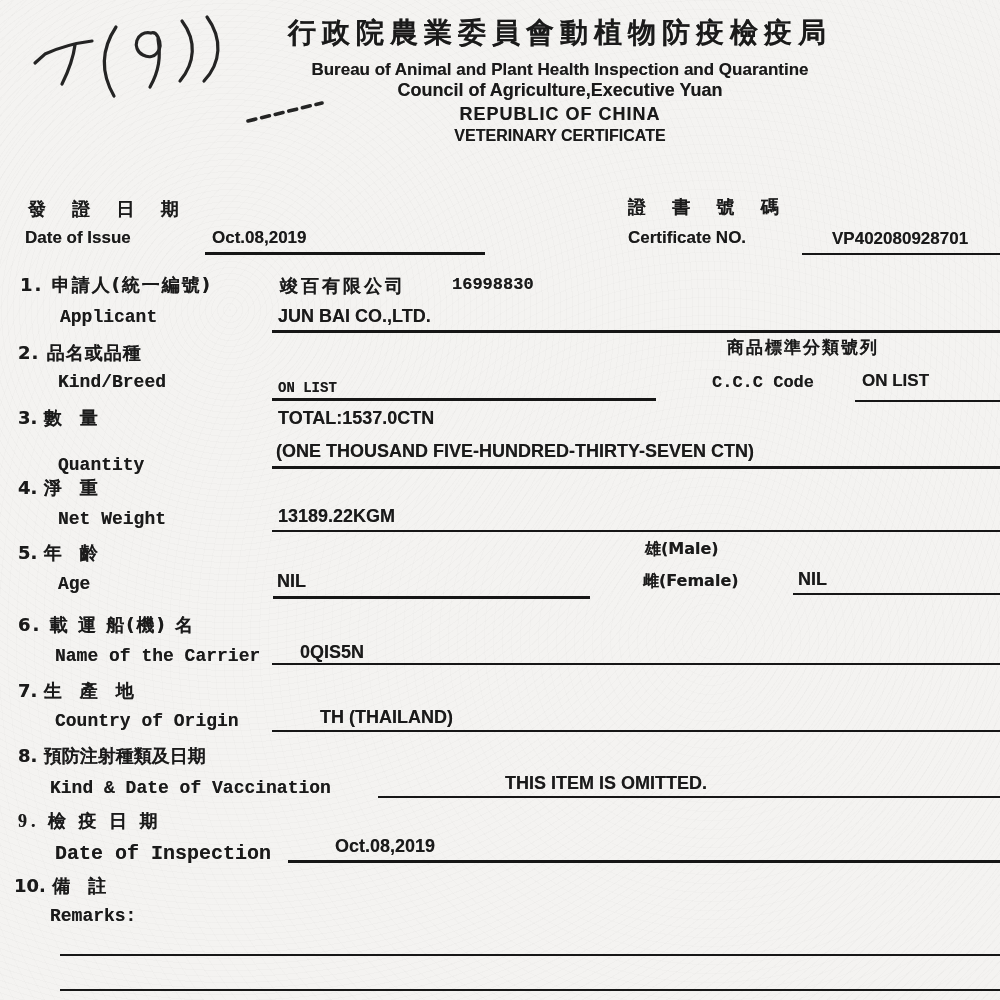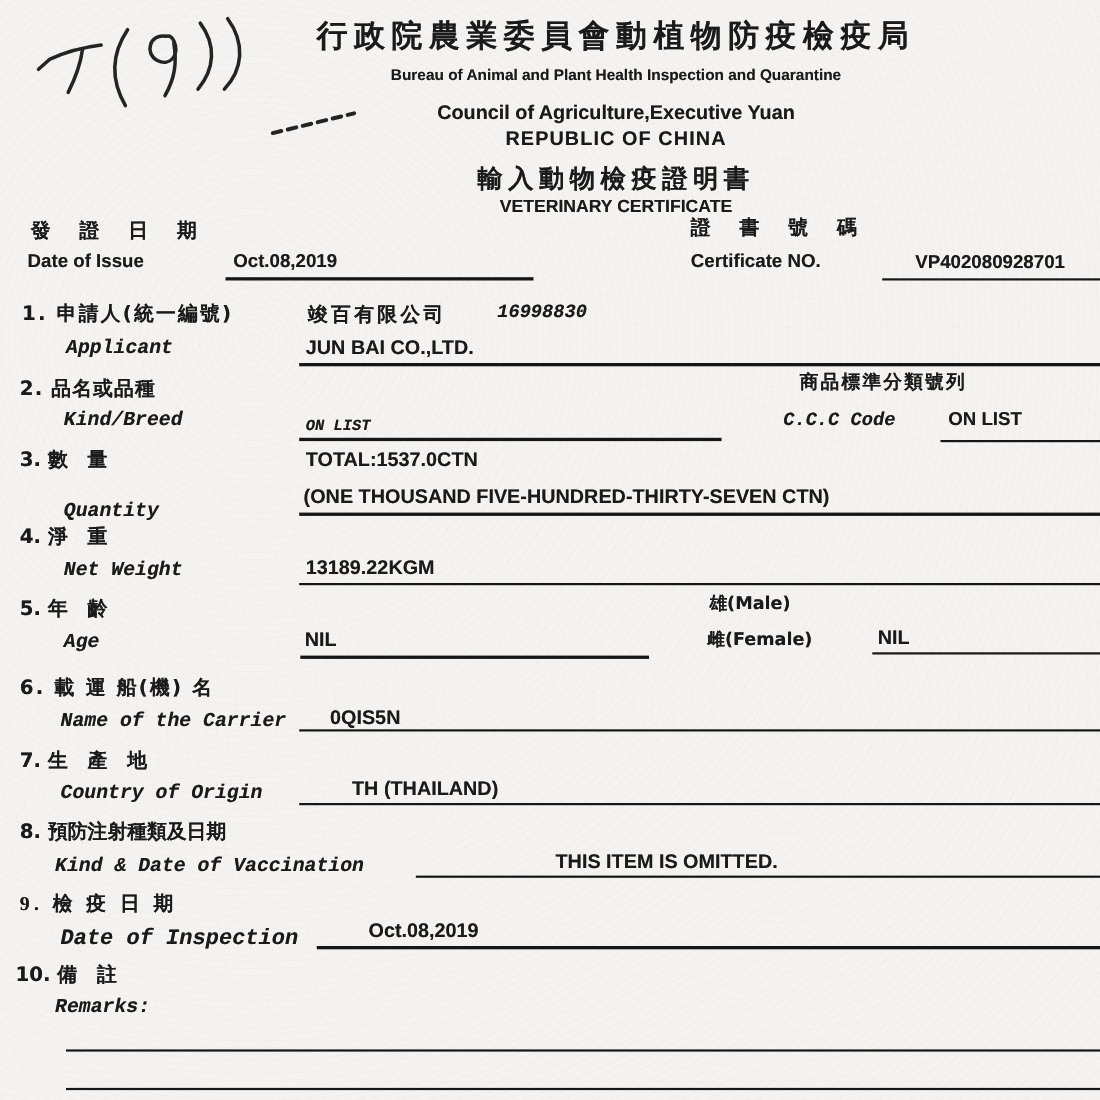--- a/index.html
+++ b/index.html
@@ -18,21 +18,20 @@
     text-shadow:0 0 0.5px rgba(20,20,20,0.55);
   }
   .abs { position:absolute; white-space:nowrap; }
   .cjk {
     font-family:"DejaVu Sans",sans-serif;
     font-weight:bold;
   }
   .mono {
     font-family:"Liberation Mono","DejaVu Sans Mono",monospace;
     font-weight:bold;
-    font-style:italic;
   }
   .sans { font-family:"Liberation Sans","DejaVu Sans",sans-serif; font-weight:600; }
   .line { position:absolute; background:#161616; height:2px; }
   .line.thick { height:3px; }
   .header { position:absolute; left:120px; right:0; top:14px; text-align:center; }
   .hw { position:absolute; left:30px; top:5px; }
 </style>
 </head>
 <body>
 
@@ -44,24 +43,23 @@
     <path d="M86,22 C70,46 72,70 84,91"></path>
     <path d="M121,28 C106,25 101,44 113,50 C125,56 134,44 128,32 C126,28 124,27 121,28"></path>
     <path d="M128,34 C131,52 129,66 120,82"></path>
     <path d="M152,16 C167,36 165,58 150,76"></path>
     <path d="M177,12 C193,34 191,58 174,76"></path>
     <path d="M218,116 L292,98" stroke-dasharray="8 6" stroke-width="3.6"></path>
   </svg>
 
   <div class="header">
     <div class="cjk" style="font-size:28px; letter-spacing:6px;">行政院農業委員會動植物防疫檢疫局</div>
-    <div class="sans" style="font-size:14px; margin-top:8px;">Bureau of Animal and Plant Health Inspection and Quarantine</div>
-    <div class="sans" style="font-size:18px; margin-top:16px;">Council of Agriculture,Executive Yuan</div>
+    <div class="sans" style="font-size:17px; margin-top:8px;">Bureau of Animal and Plant Health Inspection and Quarantine</div>
+    <div class="sans" style="font-size:18px; margin-top:0;">Council of Agriculture,Executive Yuan</div>
     <div class="sans" style="font-size:18px; margin-top:3px; letter-spacing:1px;">REPUBLIC OF CHINA</div>
-    <div class="cjk" style="font-size:23px; letter-spacing:5px; margin-top:10px;">輸入動物檢疫證明書</div>
     <div class="sans" style="font-size:16px; margin-top:2px;">VETERINARY CERTIFICATE</div>
   </div>
 
   <div class="abs cjk" style="left:28px; top:197px; font-size:18px; letter-spacing:10px;">發 證 日 期</div>
   <div class="abs sans" style="left:25px; top:228px; font-size:17px;">Date of Issue</div>
   <div class="abs sans" style="left:212px; top:228px; font-size:17px;">Oct.08,2019</div>
   <div class="line thick" style="left:205px; top:252px; width:280px;"></div>
 
   <div class="abs cjk" style="left:628px; top:195px; font-size:18px; letter-spacing:10px;">證 書 號 碼</div>
   <div class="abs sans" style="left:628px; top:228px; font-size:17px;">Certificate NO.</div>

